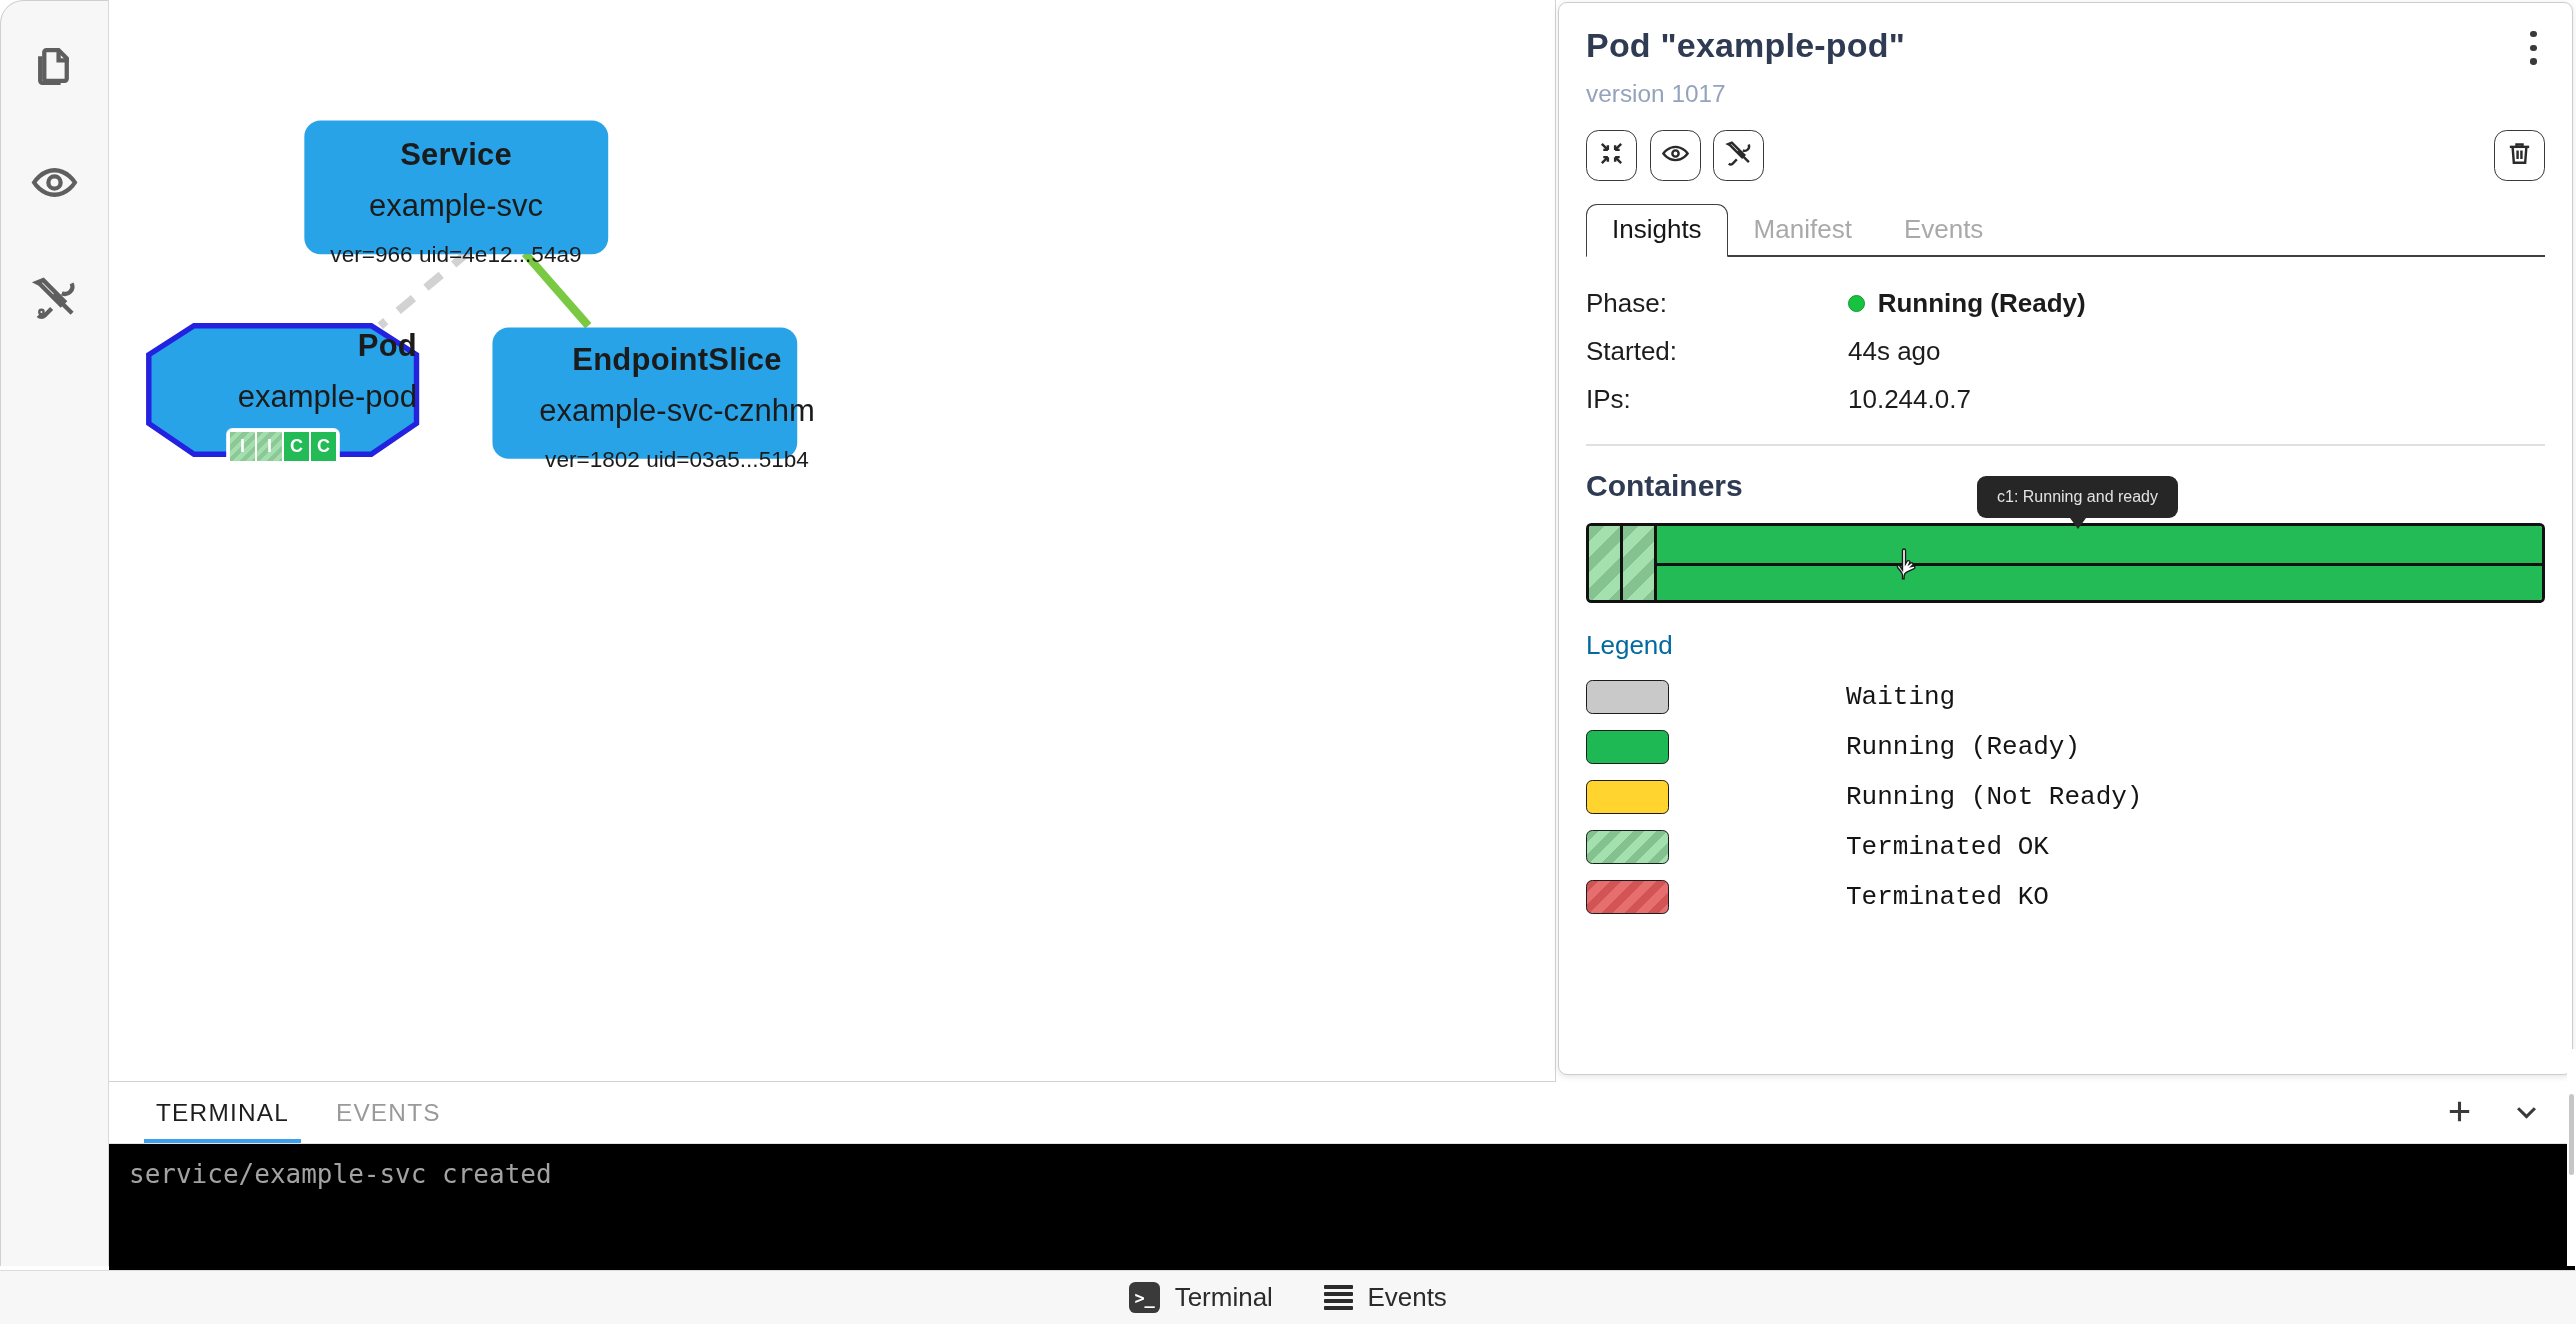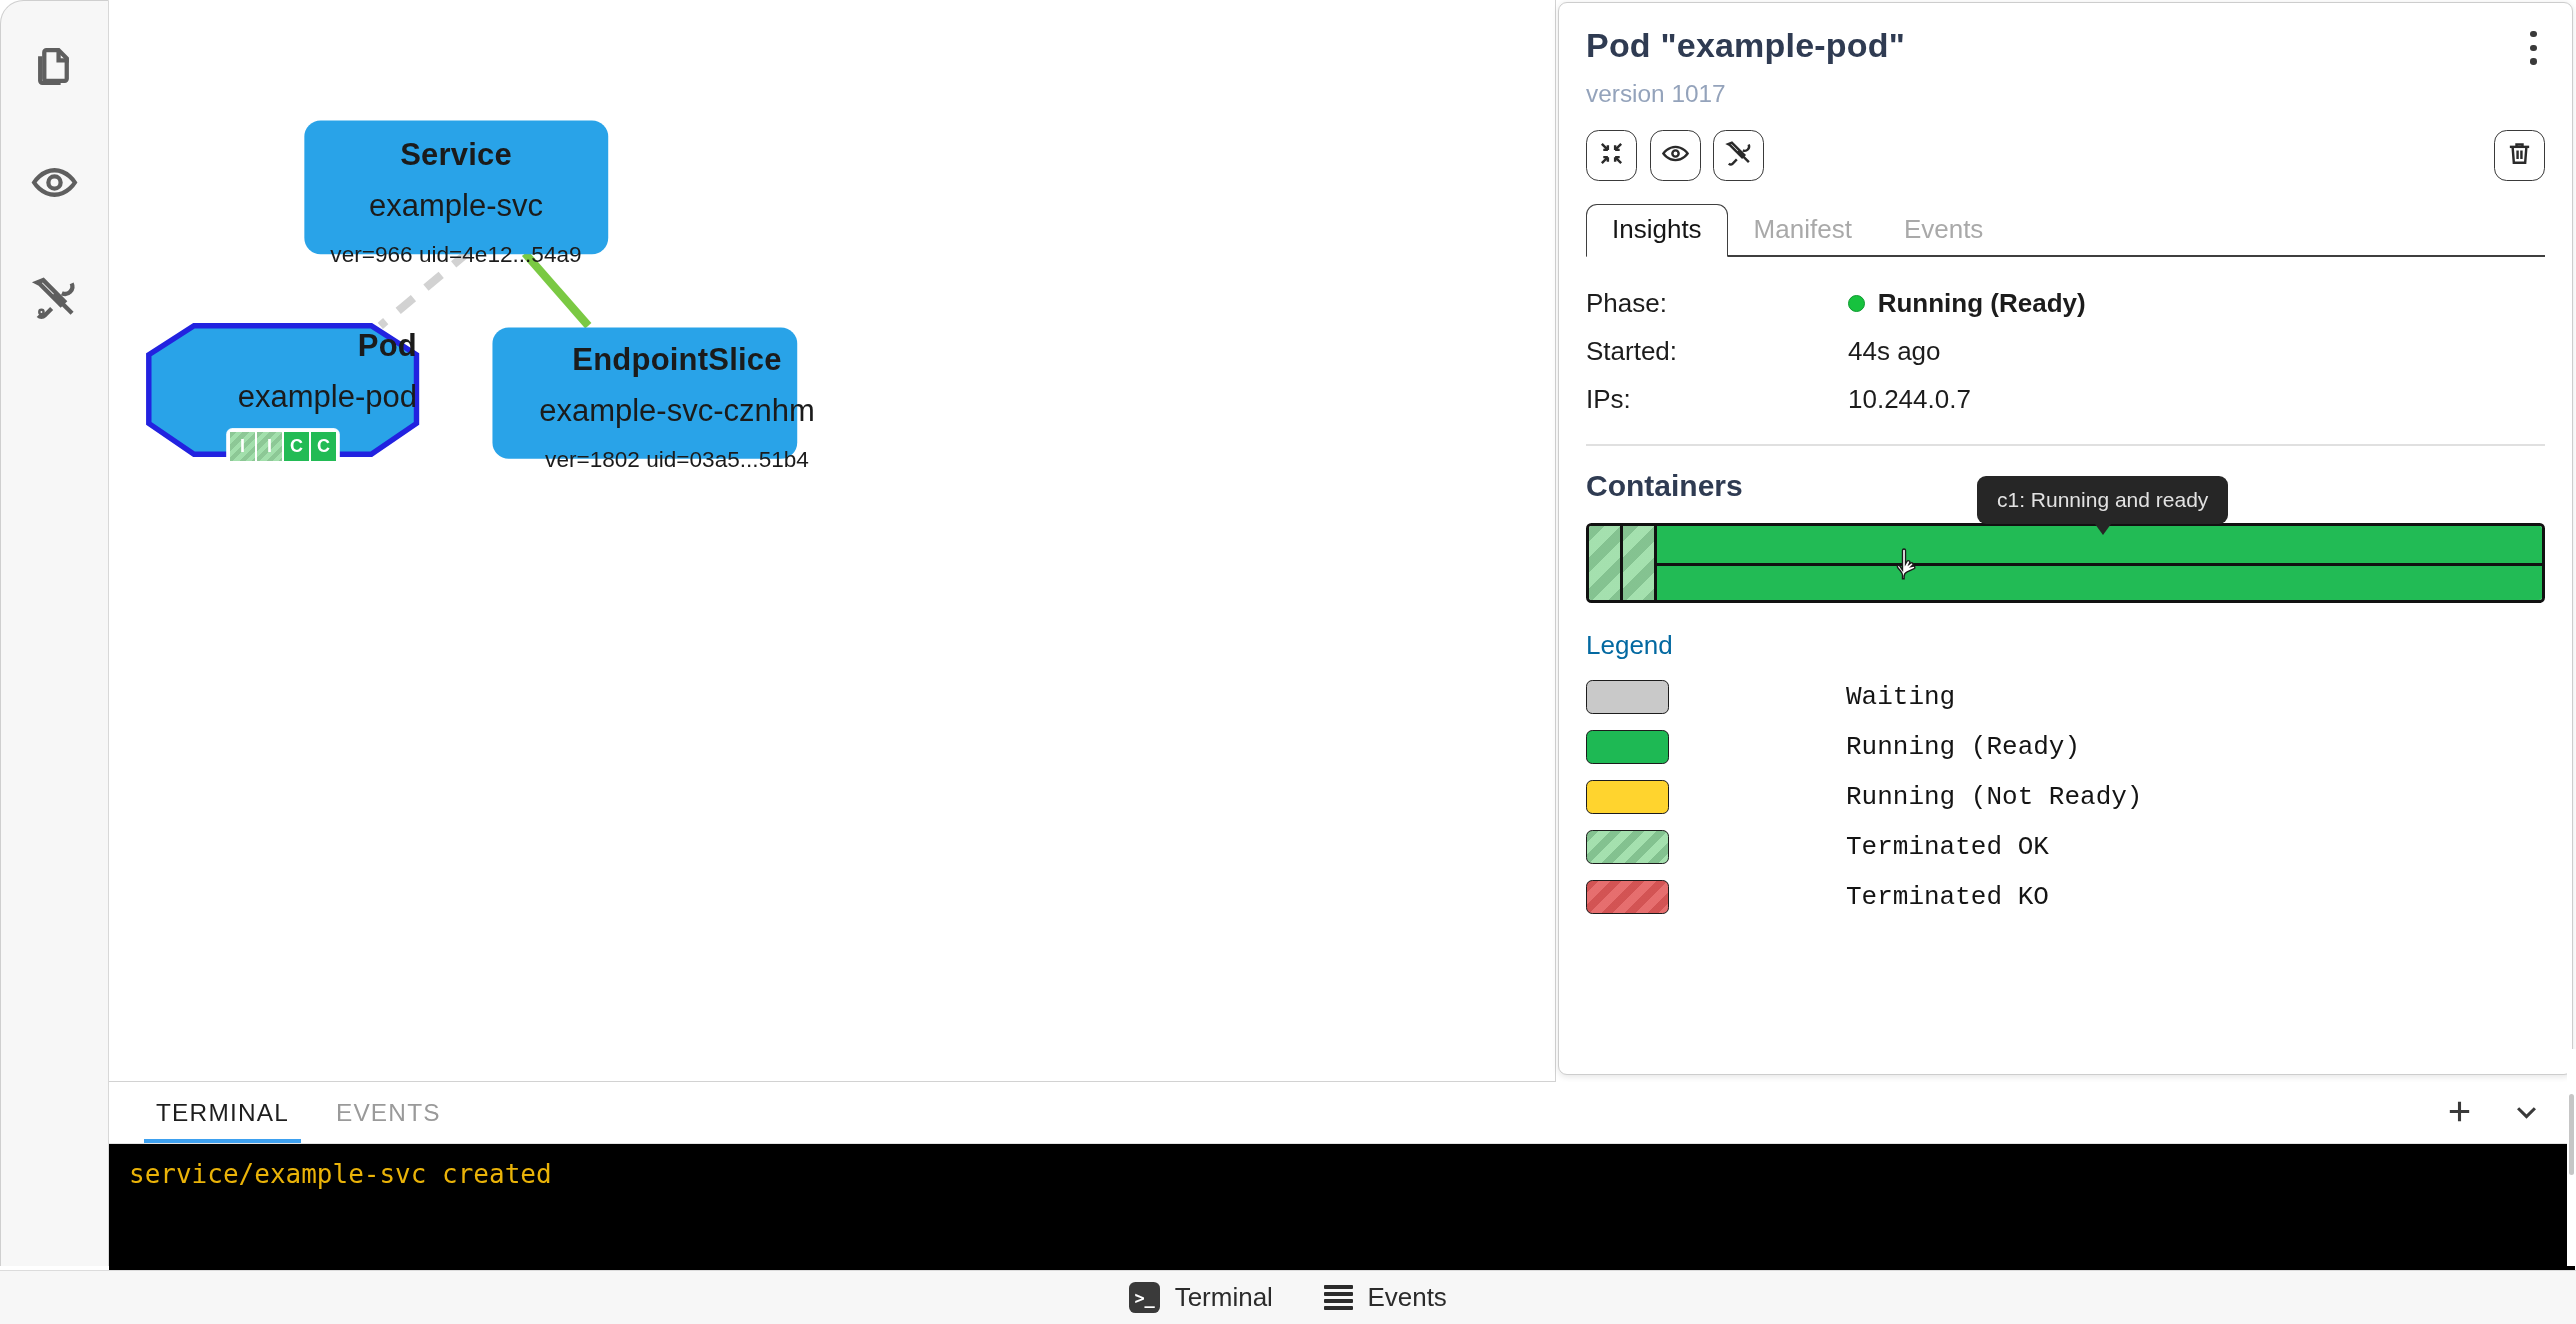--- a/index.html
+++ b/index.html
@@ -187,21 +187,21 @@
   }
   .tl-main { flex: 1 1 auto; display: flex; flex-direction: column; }
   .tl-main .row { flex: 1 1 50%; background: #22bb55; }
   .tl-main .row + .row { border-top: 3.6px solid #111111; }
 
   #tooltip {
     position: absolute;
     left: 391px; top: -47px;
     background: #262626;
     color: #e2e2e2;
-    font-size: 21px;
+    font-size: 16px;
     padding: 11.8px 20px;
     border-radius: 9px;
     white-space: nowrap;
   }
   #tooltip:after {
     content: "";
     position: absolute; left: 50%; bottom: -11px;
     transform: translateX(-50%);
     border-left: 8.1px solid transparent;
     border-right: 8.1px solid transparent;
@@ -269,21 +269,21 @@
   }
   #dock-tools {
     position: absolute; right: 33px; top: 0; height: 100%;
     display: flex; align-items: center; gap: 36px;
   }
   #dock-tools svg { stroke: #3a3a3a; fill: none; stroke-width: 2.4; }
   #terminal {
     height: 127px; background: #000000;
     padding: 12.7px 22px 0 20px;
     font-family: "DejaVu Sans Mono", "Liberation Mono", monospace;
-    font-size: 26px; color: #eab308; line-height: 1.35;
+    font-size: 26px; color: #a3a3a3; line-height: 1.35;
   }
   #cursor-block {
     display: inline-block; width: 14.5px; height: 27px;
     border: 1.8px solid #ffffff; vertical-align: -4.5px; margin-left: 7.2px;
   }
 
   
   #statusbar {
     position: absolute; left: 0; top: 1270px;
     width: 2576px; height: 54px;

